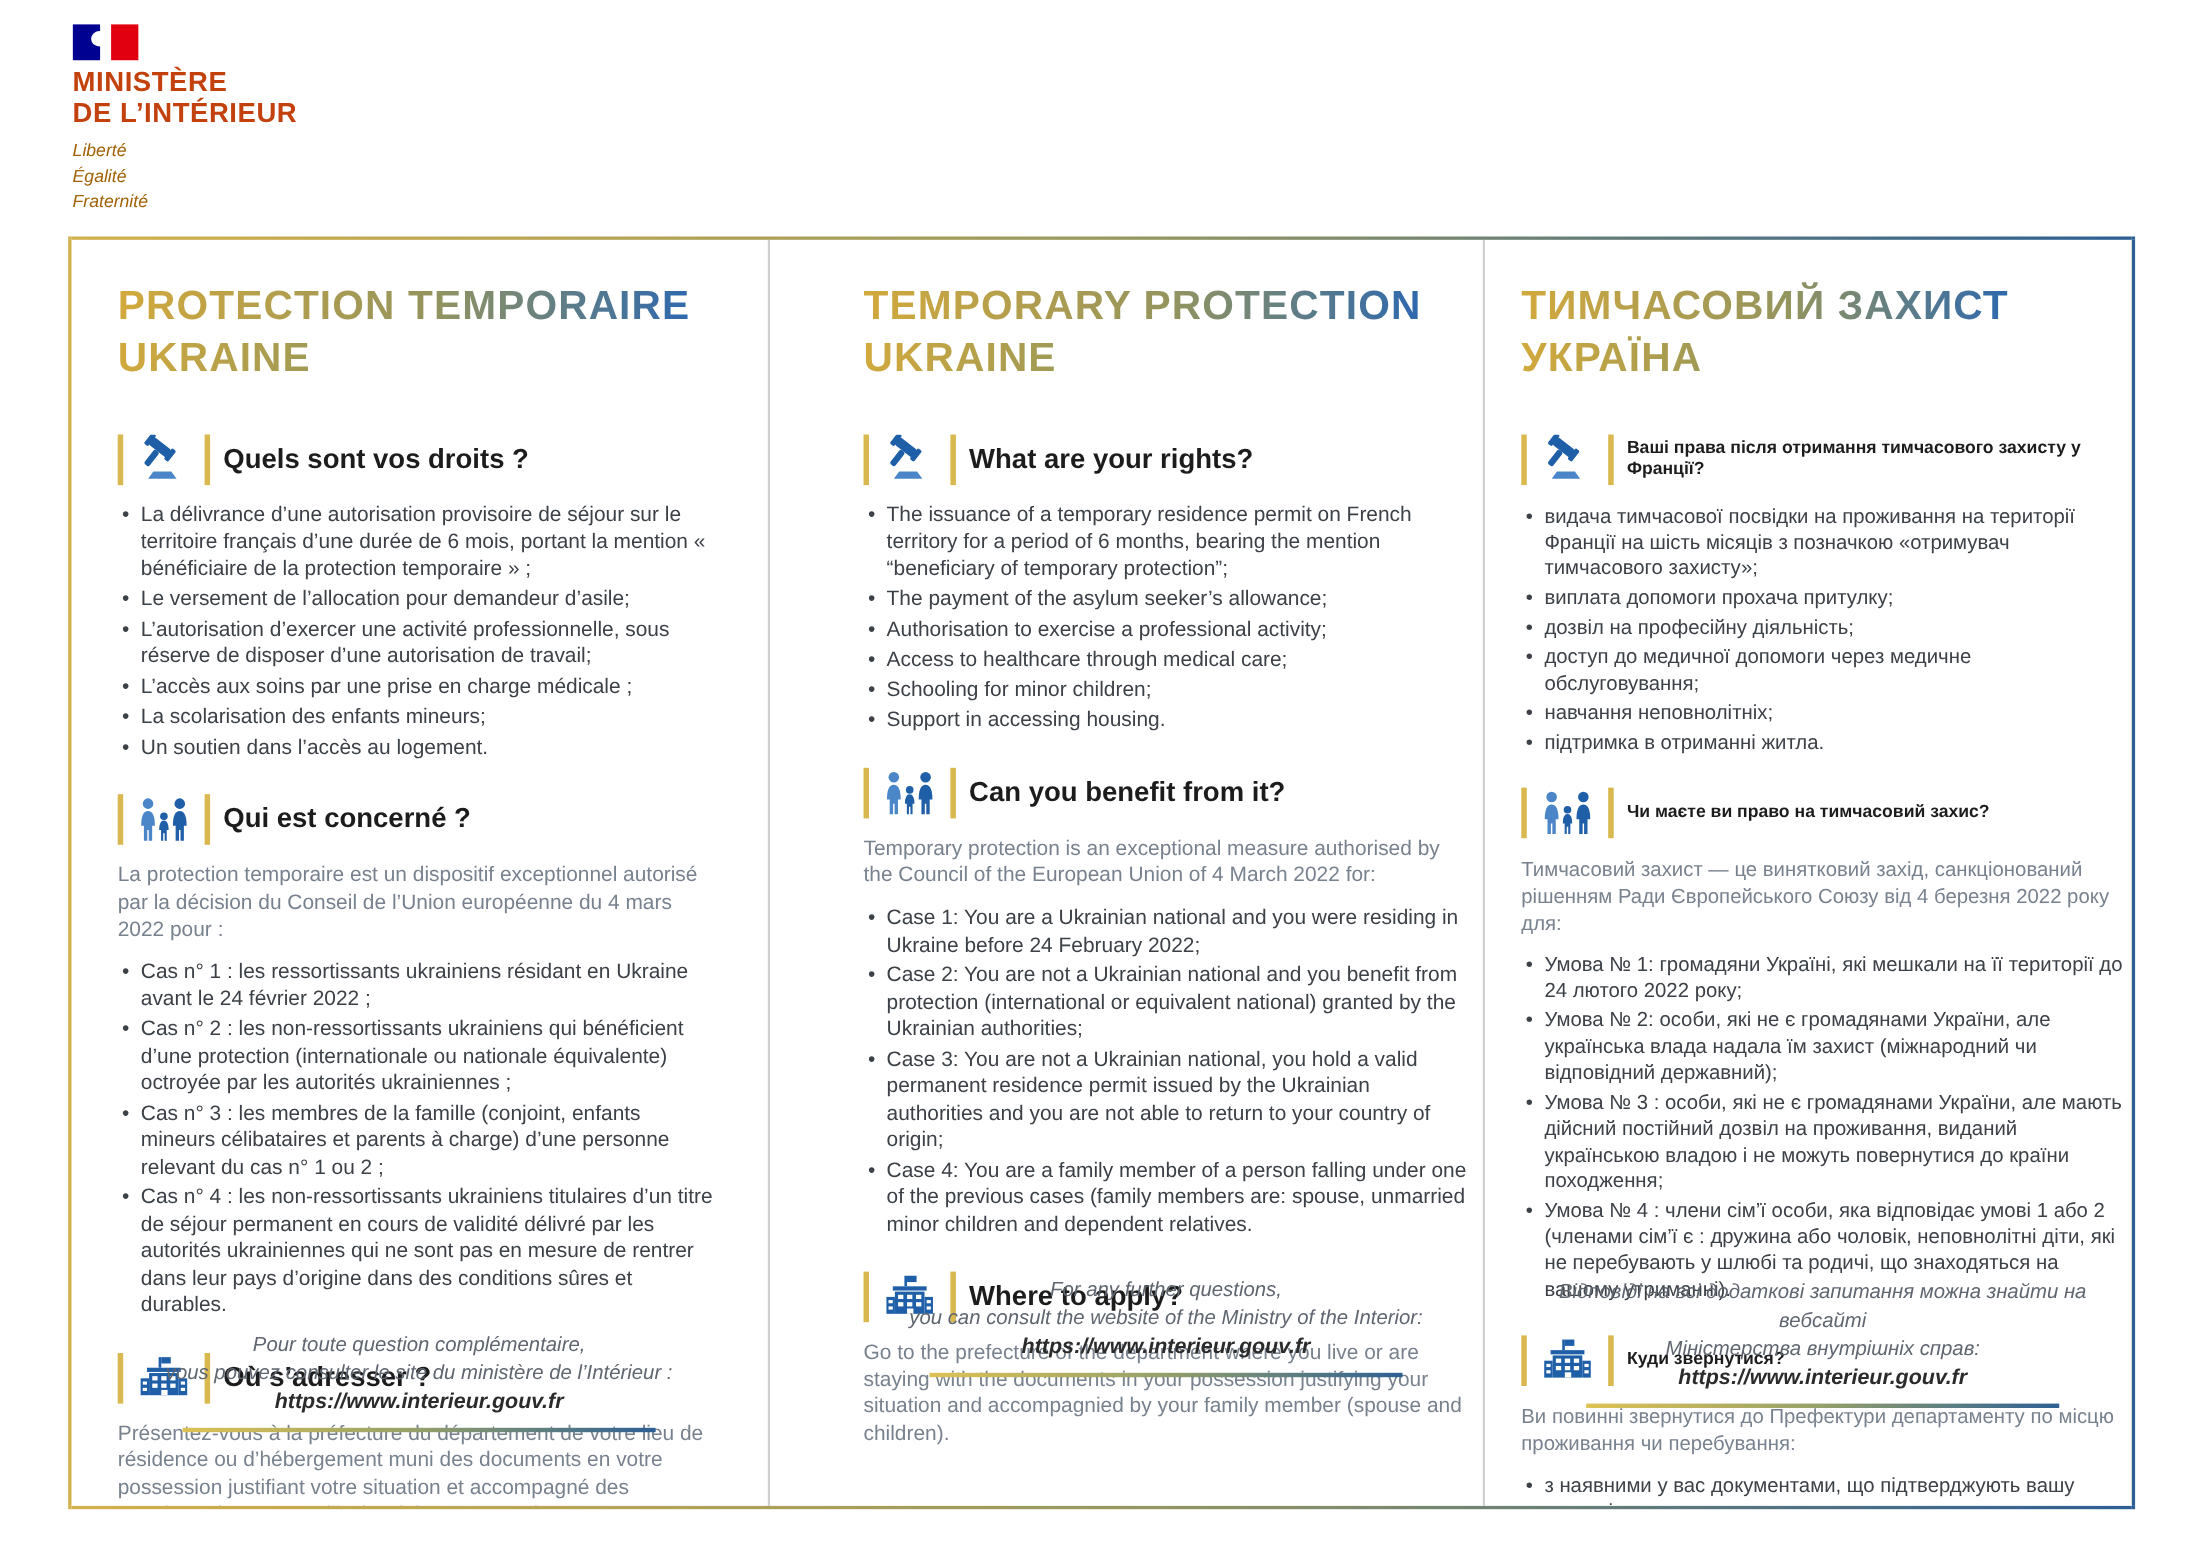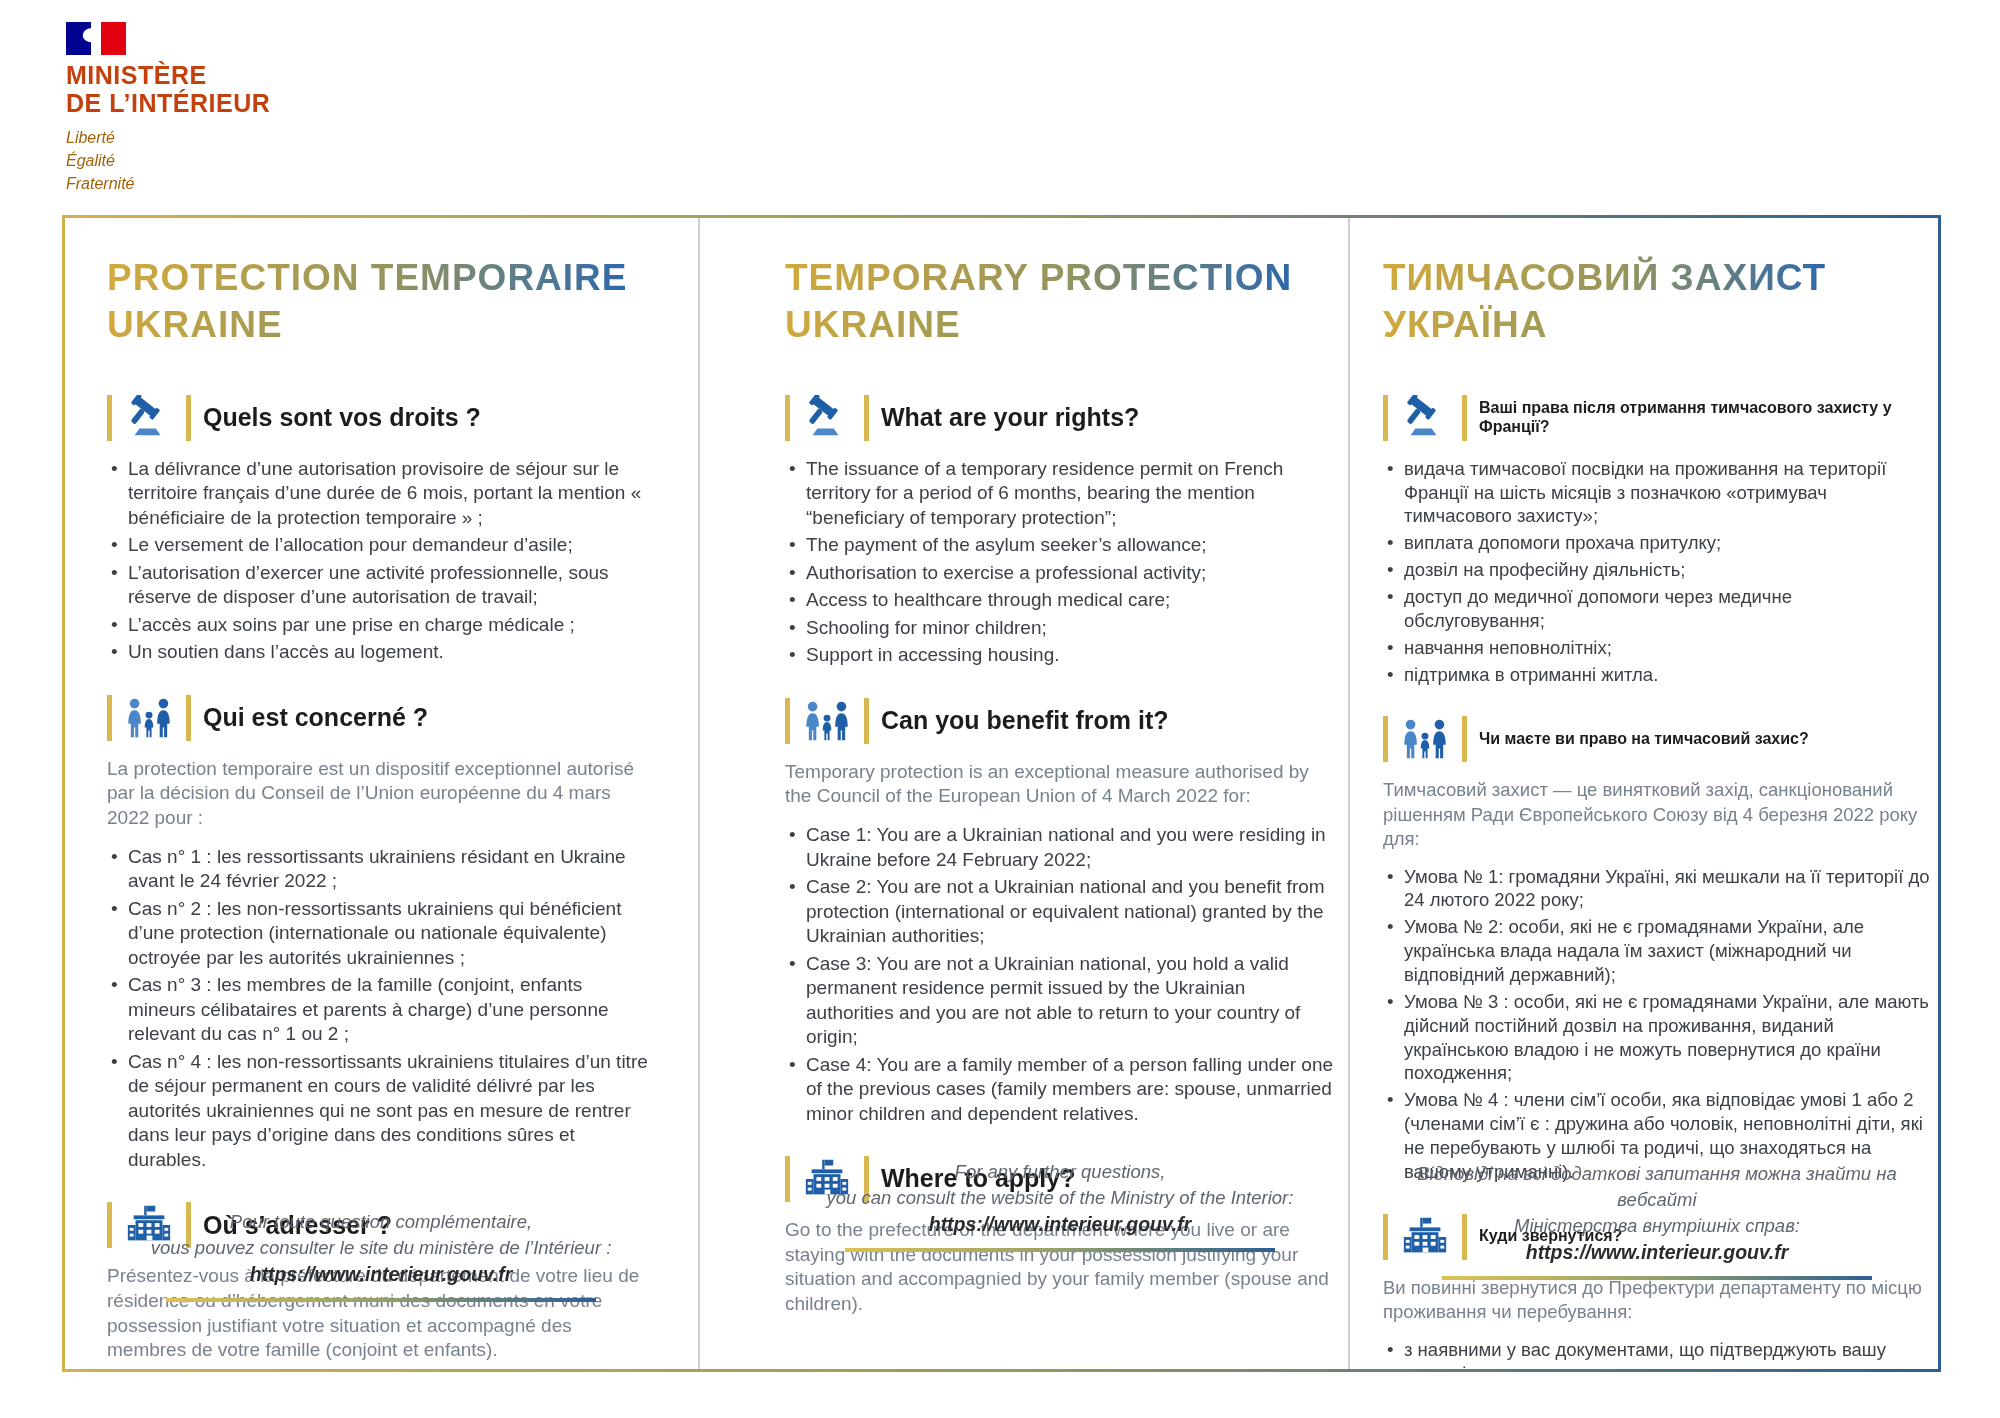--- a/index.html
+++ b/index.html
@@ -139,20 +139,21 @@
           <use href="#sym-gavel"></use>
         </svg>
       <span class="accent-bar"></span>
       <h2 class="section-heading">Quels sont vos droits ?</h2>
     </div>
     <ul class="bullets">
       <li>La délivrance d’une autorisation provisoire de séjour sur le territoire français d’une durée de 6 mois, portant la mention « bénéficiaire de la protection temporaire » ;</li>
       <li>Le versement de l’allocation pour demandeur d’asile;</li>
       <li>L’autorisation d’exercer une activité professionnelle, sous réserve de disposer d’une autorisation de travail;</li>
       <li>L’accès aux soins par une prise en charge médicale ;</li>
+      <li>La scolarisation des enfants mineurs;</li>
       <li>Un soutien dans l’accès au logement.</li>
     </ul>
 
     <div class="section-header">
       <span class="accent-bar"></span>
       <svg class="icon">
           <use href="#sym-family"></use>
         </svg>
       <span class="accent-bar"></span>
       <h2 class="section-heading">Qui est concerné ?</h2>

